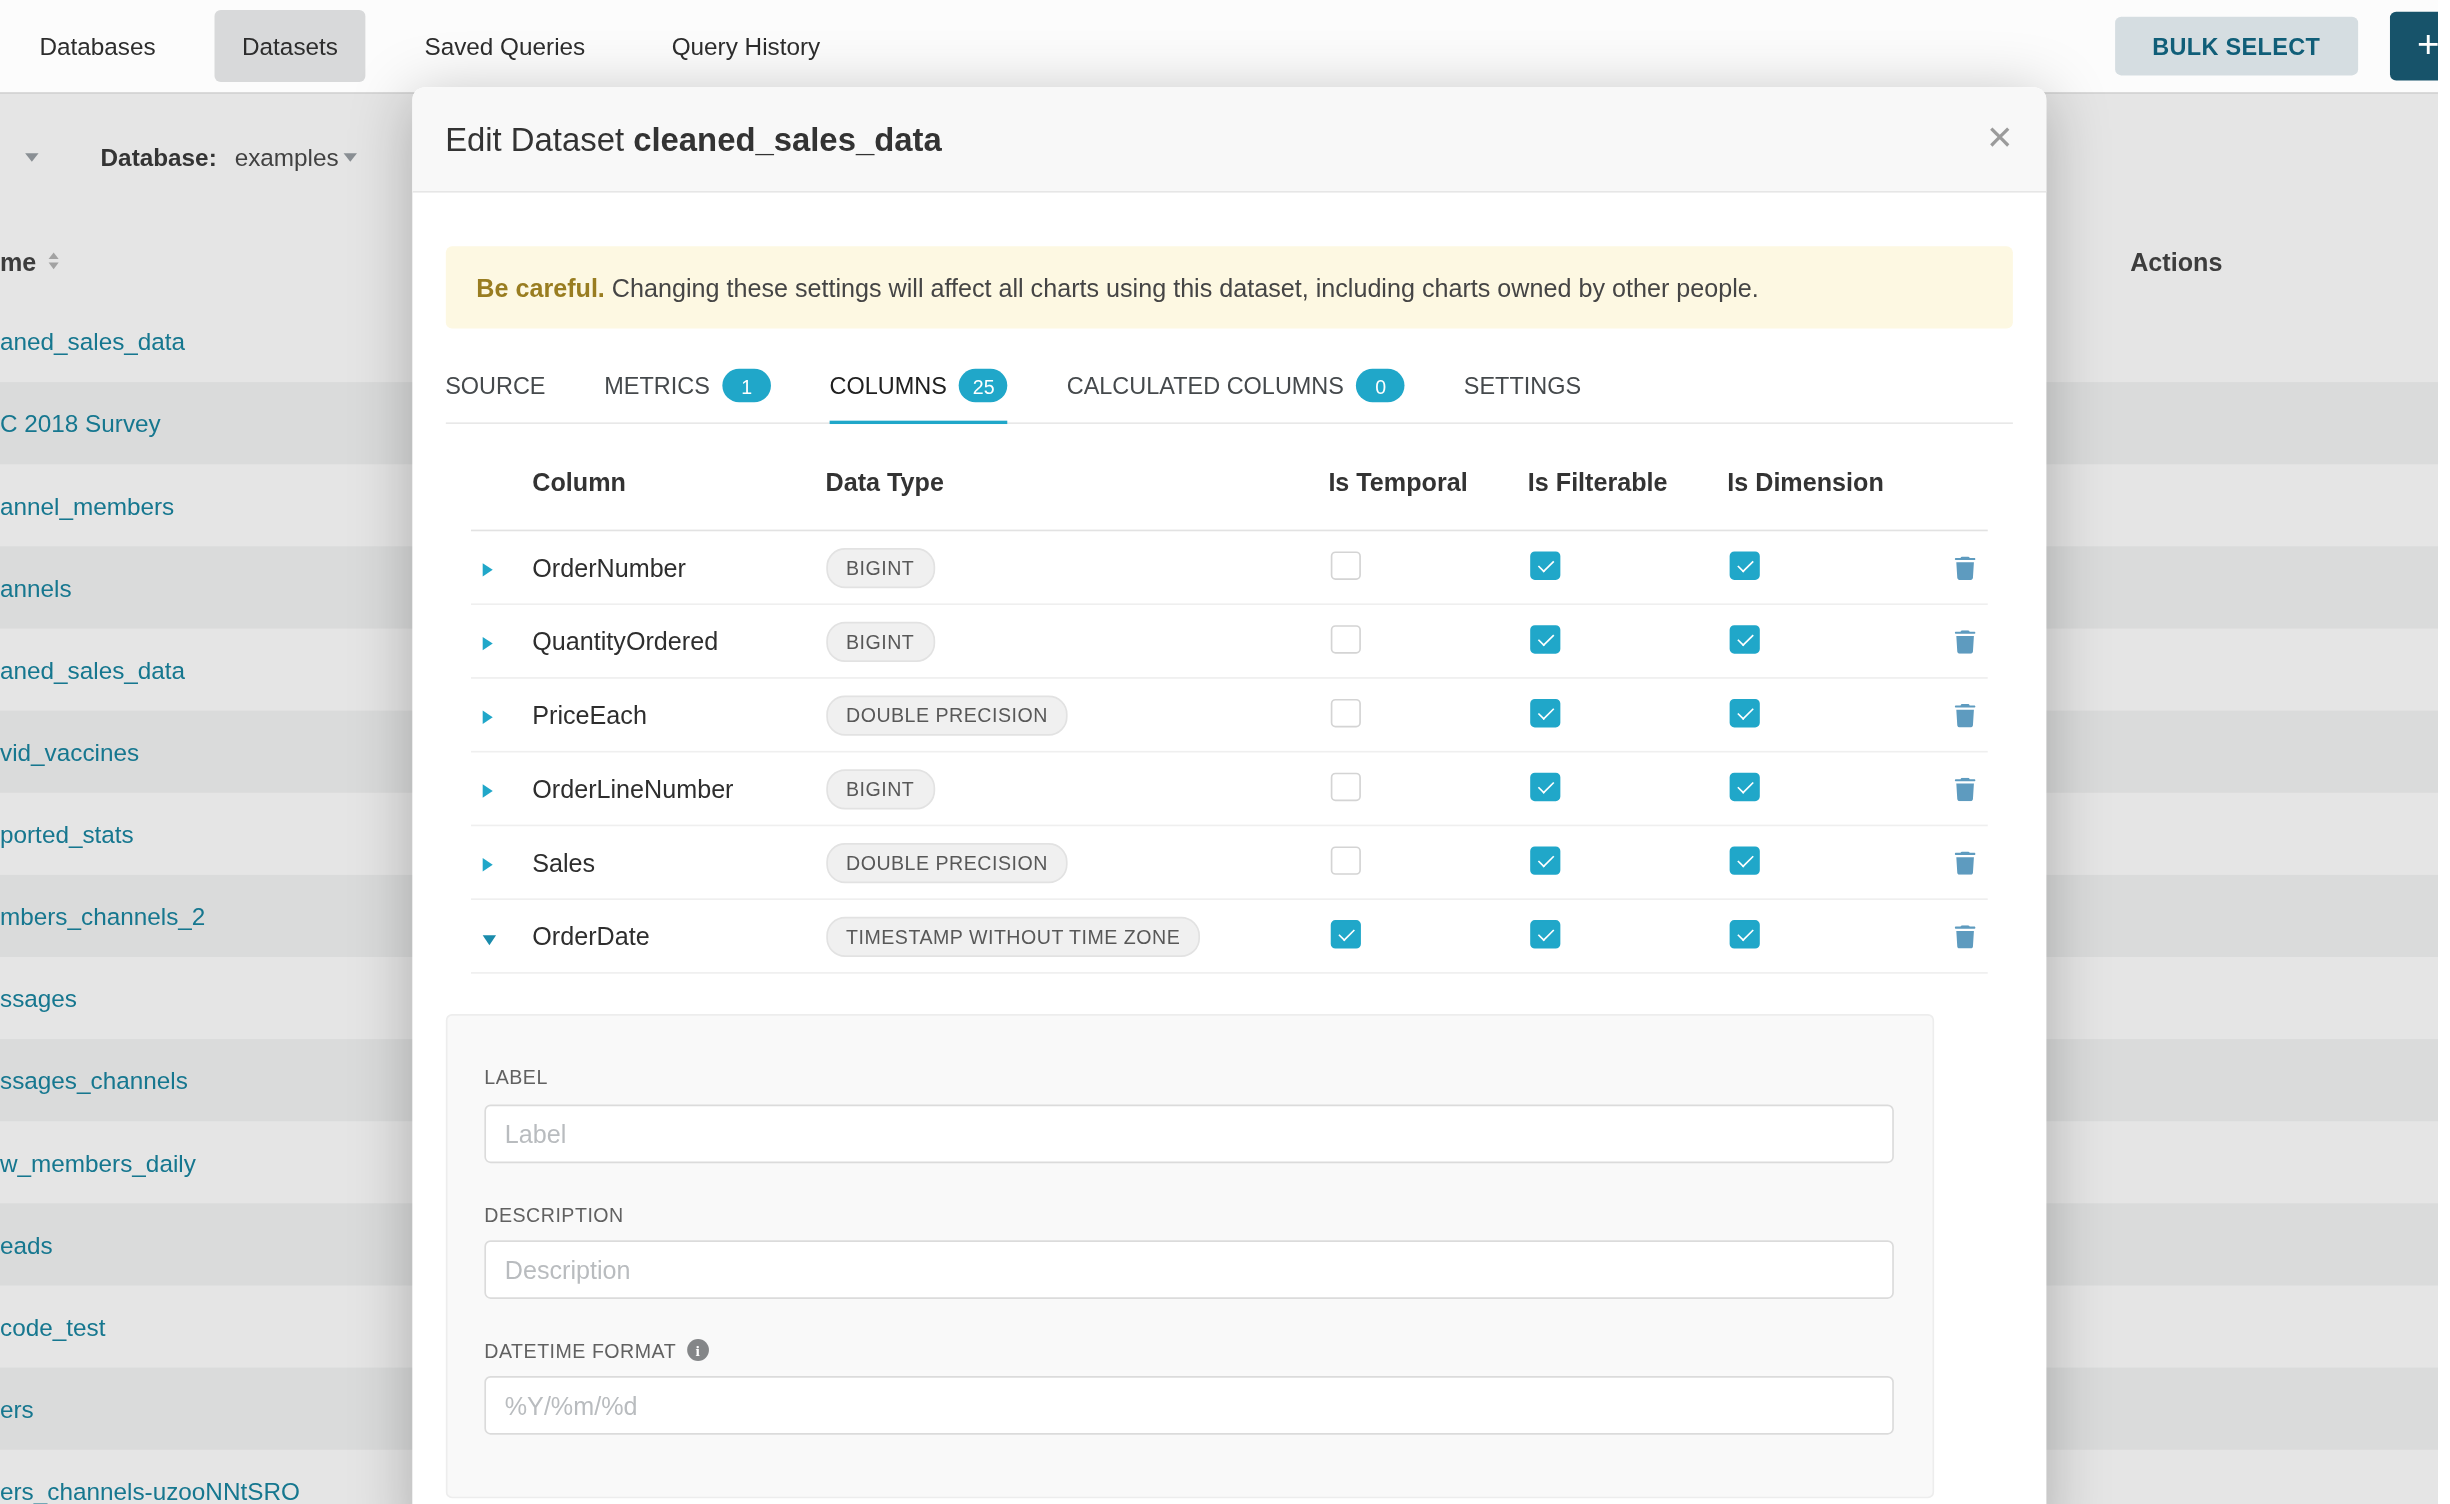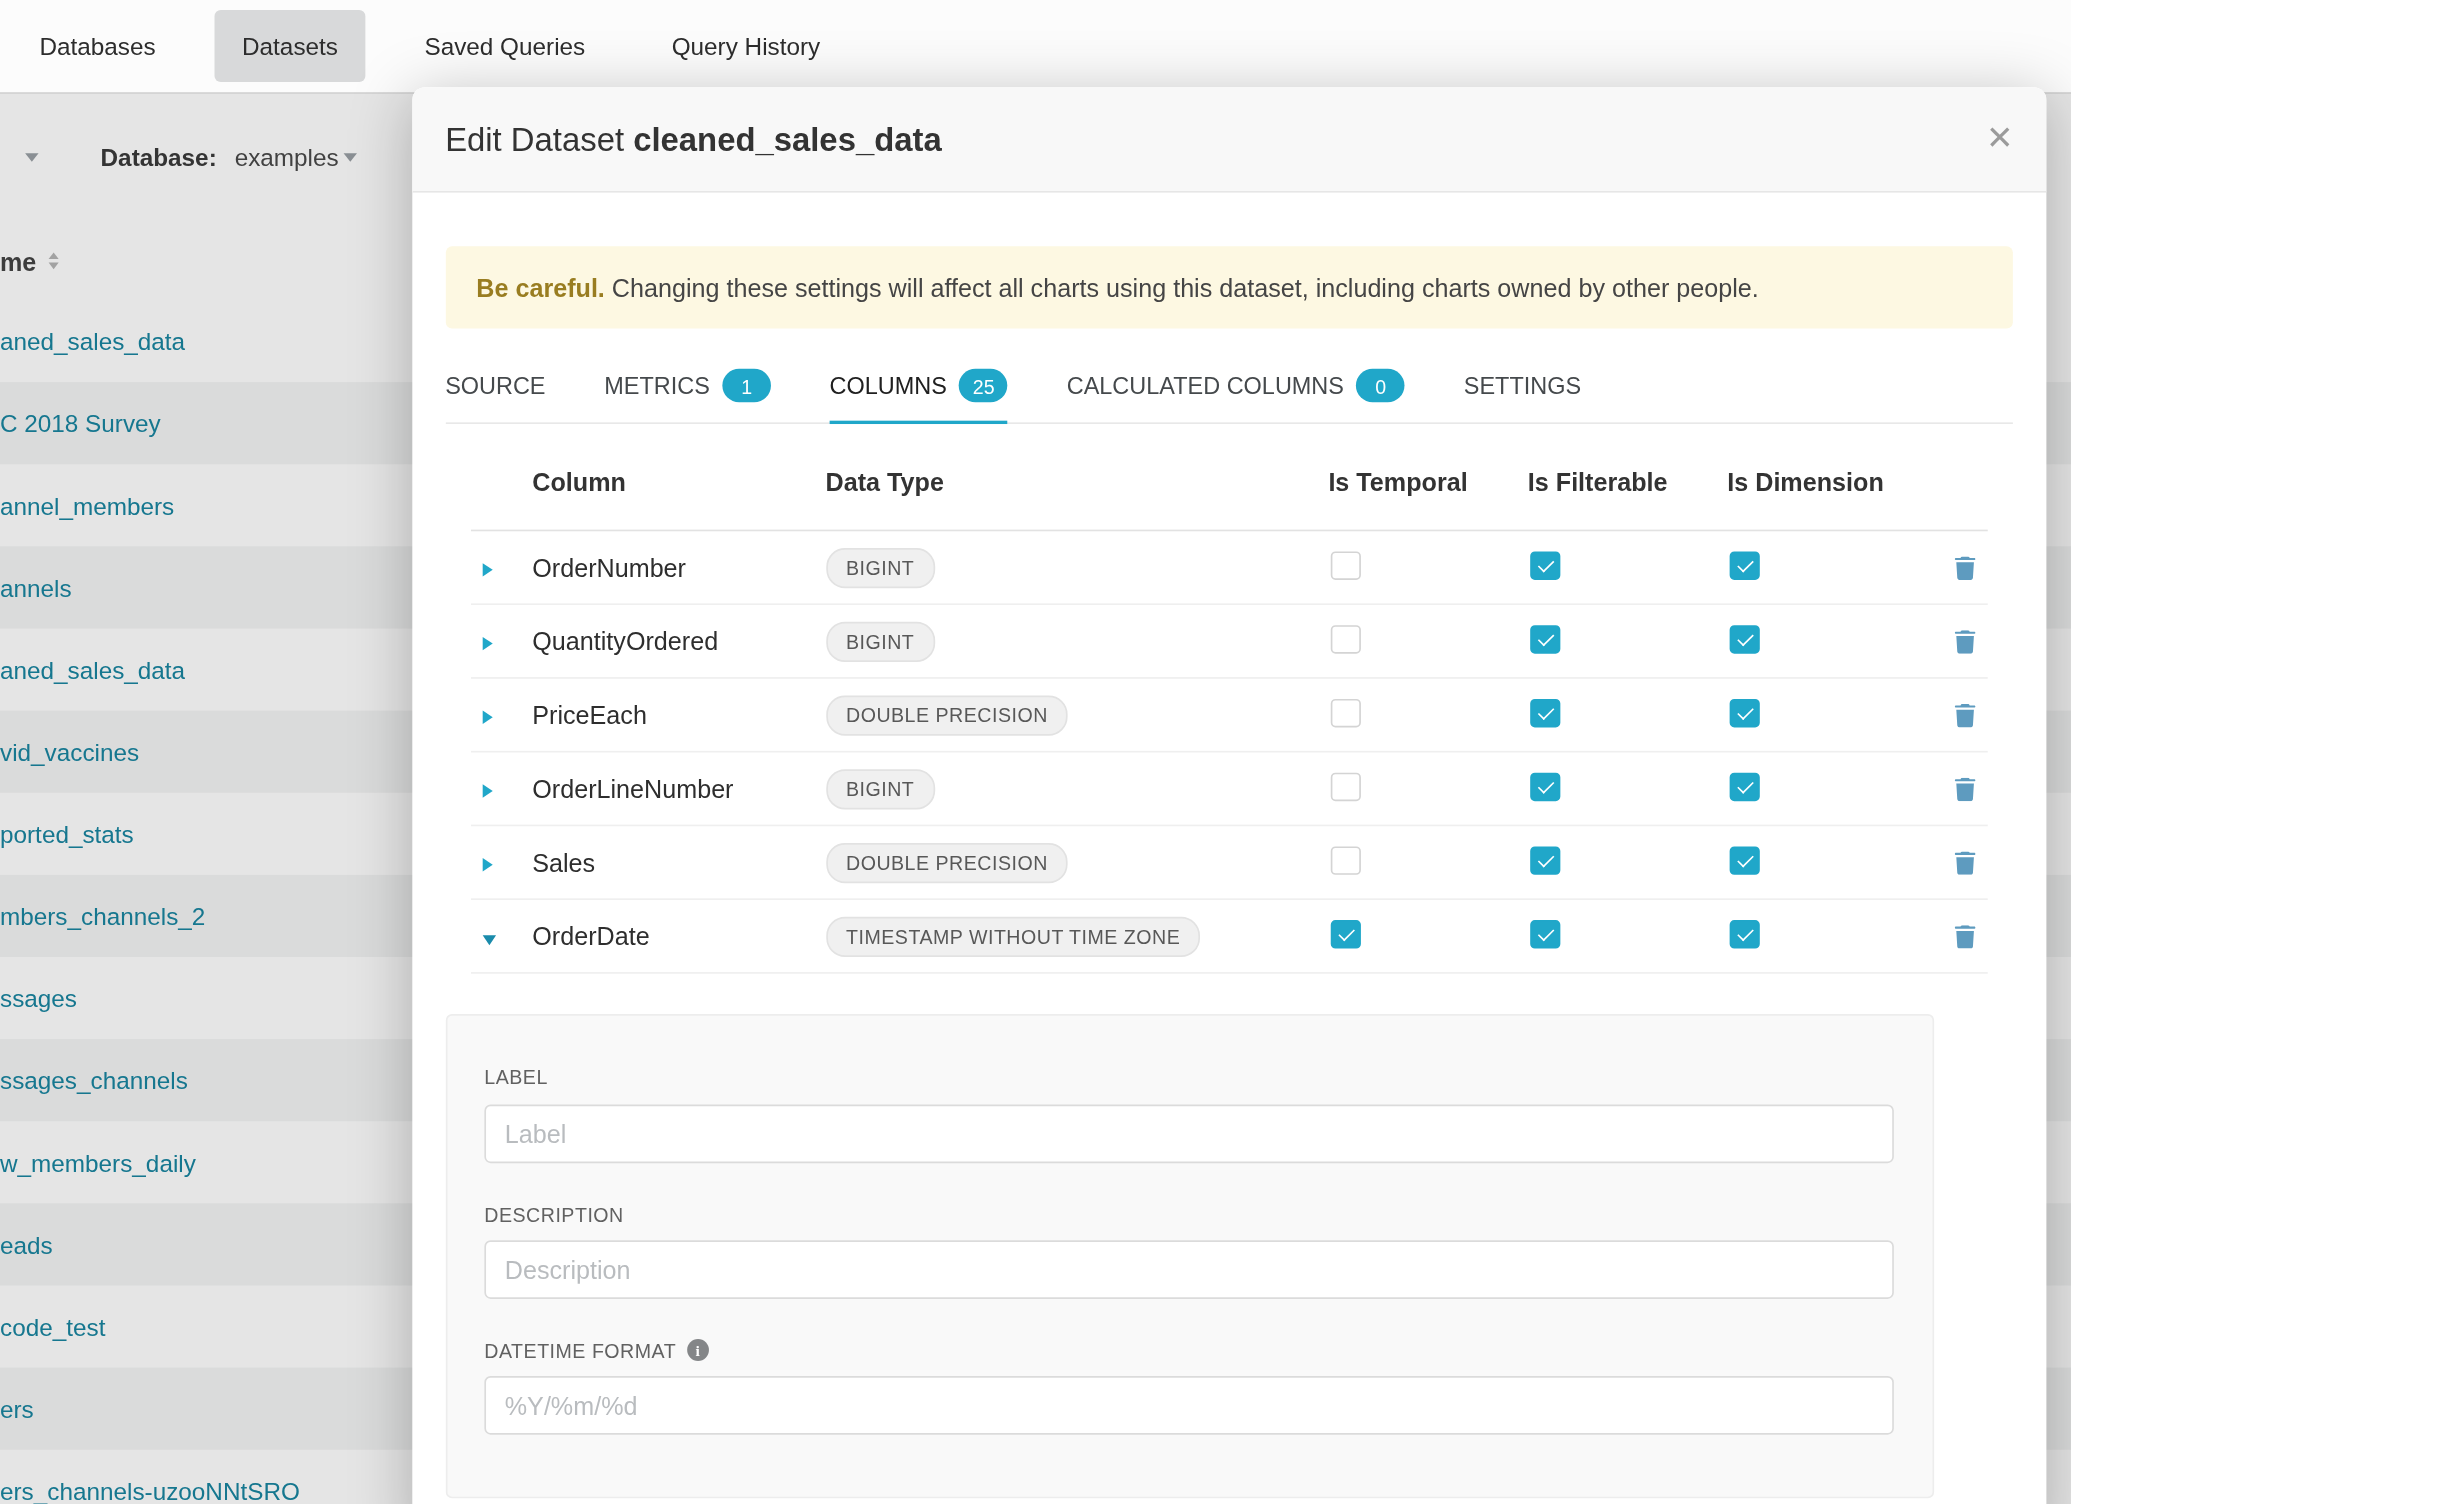--- a/index.html
+++ b/index.html
@@ -1,17 +1,17 @@
 <!DOCTYPE html>
 <html style="font-size:15px"><head>
 <meta charset="utf-8">
 <style>
   html,body{margin:0;padding:0;}
   body{width:2450px;height:1505px;overflow:hidden;background:#fff;}
-  .stage{position:relative;width:2071px;height:1505px;overflow:hidden;}
+  .stage{position:relative;width:2438px;height:1505px;overflow:hidden;}
   .viewport{position:absolute;top:0;left:0;width:1462px;height:898px;overflow:hidden;
     transform:scale(1.676);transform-origin:0 0;
     font-family:"Liberation Sans",sans-serif;color:#333;background:#fff;}
 
   
   .navbar{position:absolute;top:0;left:0;right:0;height:55px;background:#fcfcfc;
     border-bottom:0.9px solid #ebebeb;display:flex;align-items:center;z-index:1;}
   .nav-tabs{display:flex;align-items:center;height:100%;padding-left:7.5px;}
   .nav-tab{font-size:14.5px;color:#2d2d2d;padding:0 16px;height:43px;display:flex;align-items:center;
     border-radius:3.7px;margin-right:19.6px;cursor:pointer;white-space:nowrap;}

